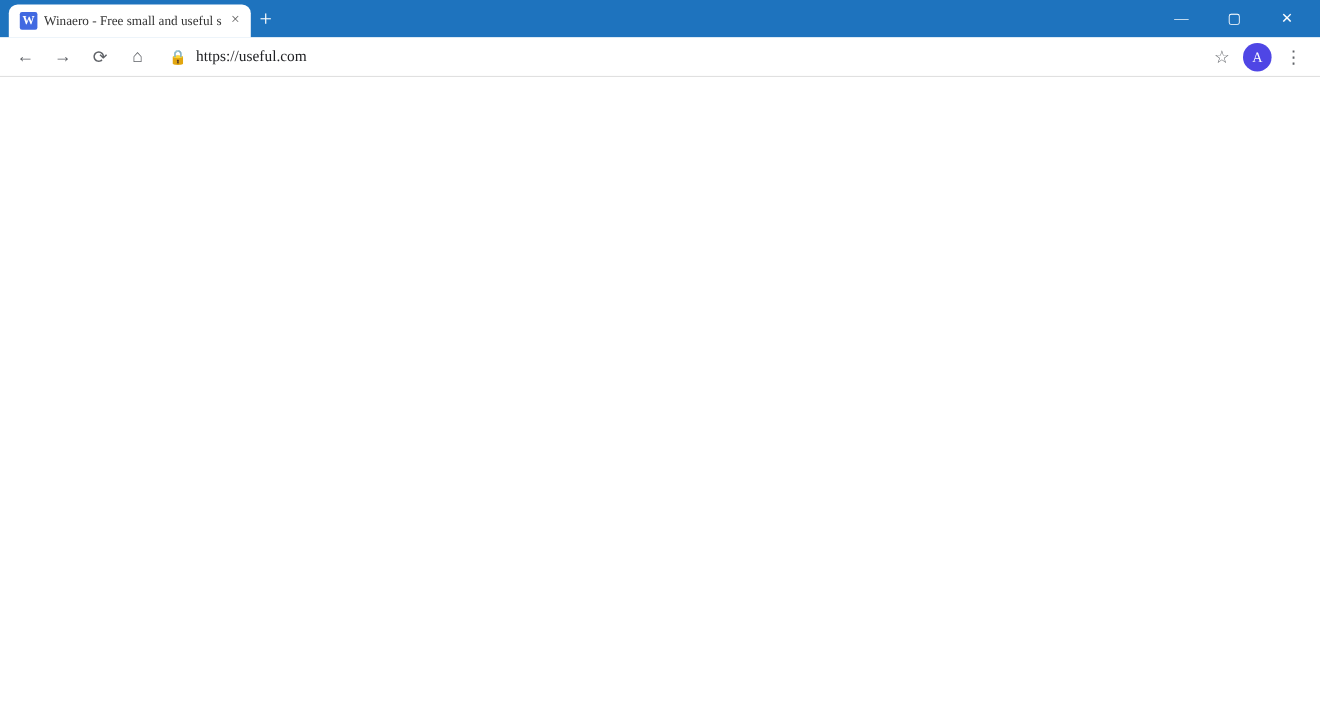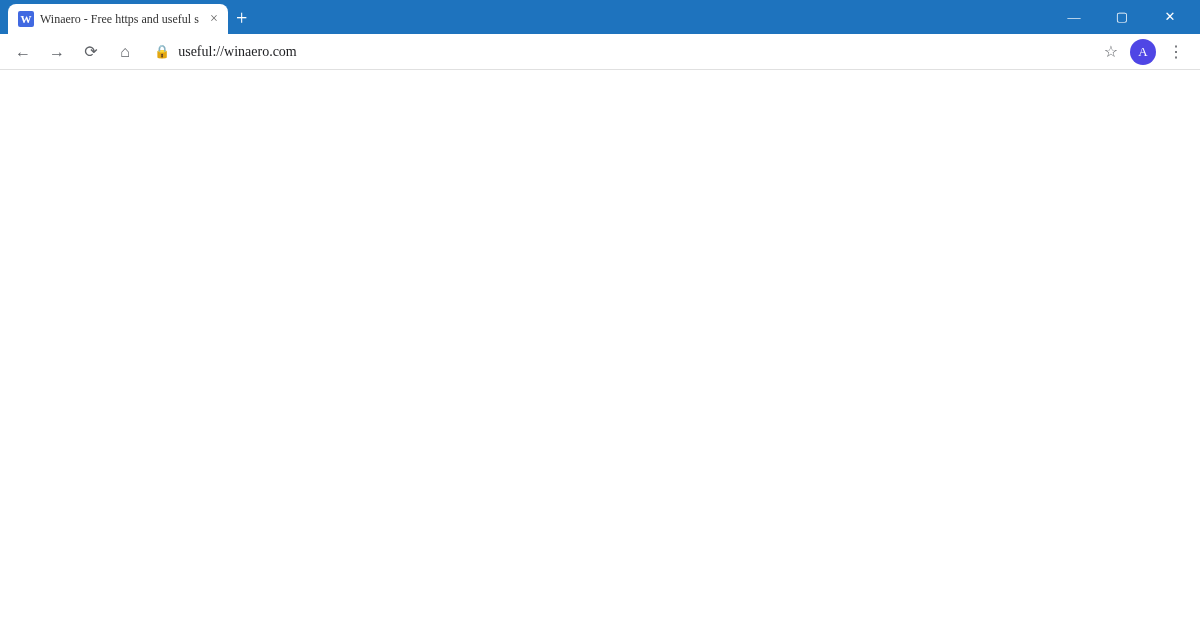--- a/index.html
+++ b/index.html
@@ -85,39 +85,39 @@
 .dlbtn { position:absolute; right:20px; top:338px; width:32px; height:32px; background:#d0d0d0; border-radius:3px; display:flex; align-items:center; justify-content:center; color:#707070; font-size:16px;}
 </style>
 </head>
 <body>
 
 <div class="browser">
 
   <div class="titlebar">
     <div class="tab">
       <span class="favicon">W</span>
-      <span>Winaero - Free https and useful s</span>
+      <span>Winaero - Free small and useful s</span>
       <span class="tabclose">×</span>
     </div>
     <div class="newtab">+</div>
     <div class="winbtns">
       <div class="winbtn">—</div>
       <div class="winbtn">▢</div>
       <div class="winbtn">✕</div>
     </div>
   </div>
 
   <div class="addrbar">
     <div class="navicon">←</div>
     <div class="navicon">→</div>
     <div class="navicon">⟳</div>
     <div class="navicon">⌂</div>
     <div class="url">
       <span class="lock">🔒</span>
-      <span>useful://winaero.com</span>
+      <span>https://useful.com</span>
     </div>
     <div class="staricon">☆</div>
     <div class="avatar">A</div>
     <div class="menu3">⋮</div>
   </div>
 
   <div class="content-wrap">
 
     <div class="scrolltrack"></div>
 

